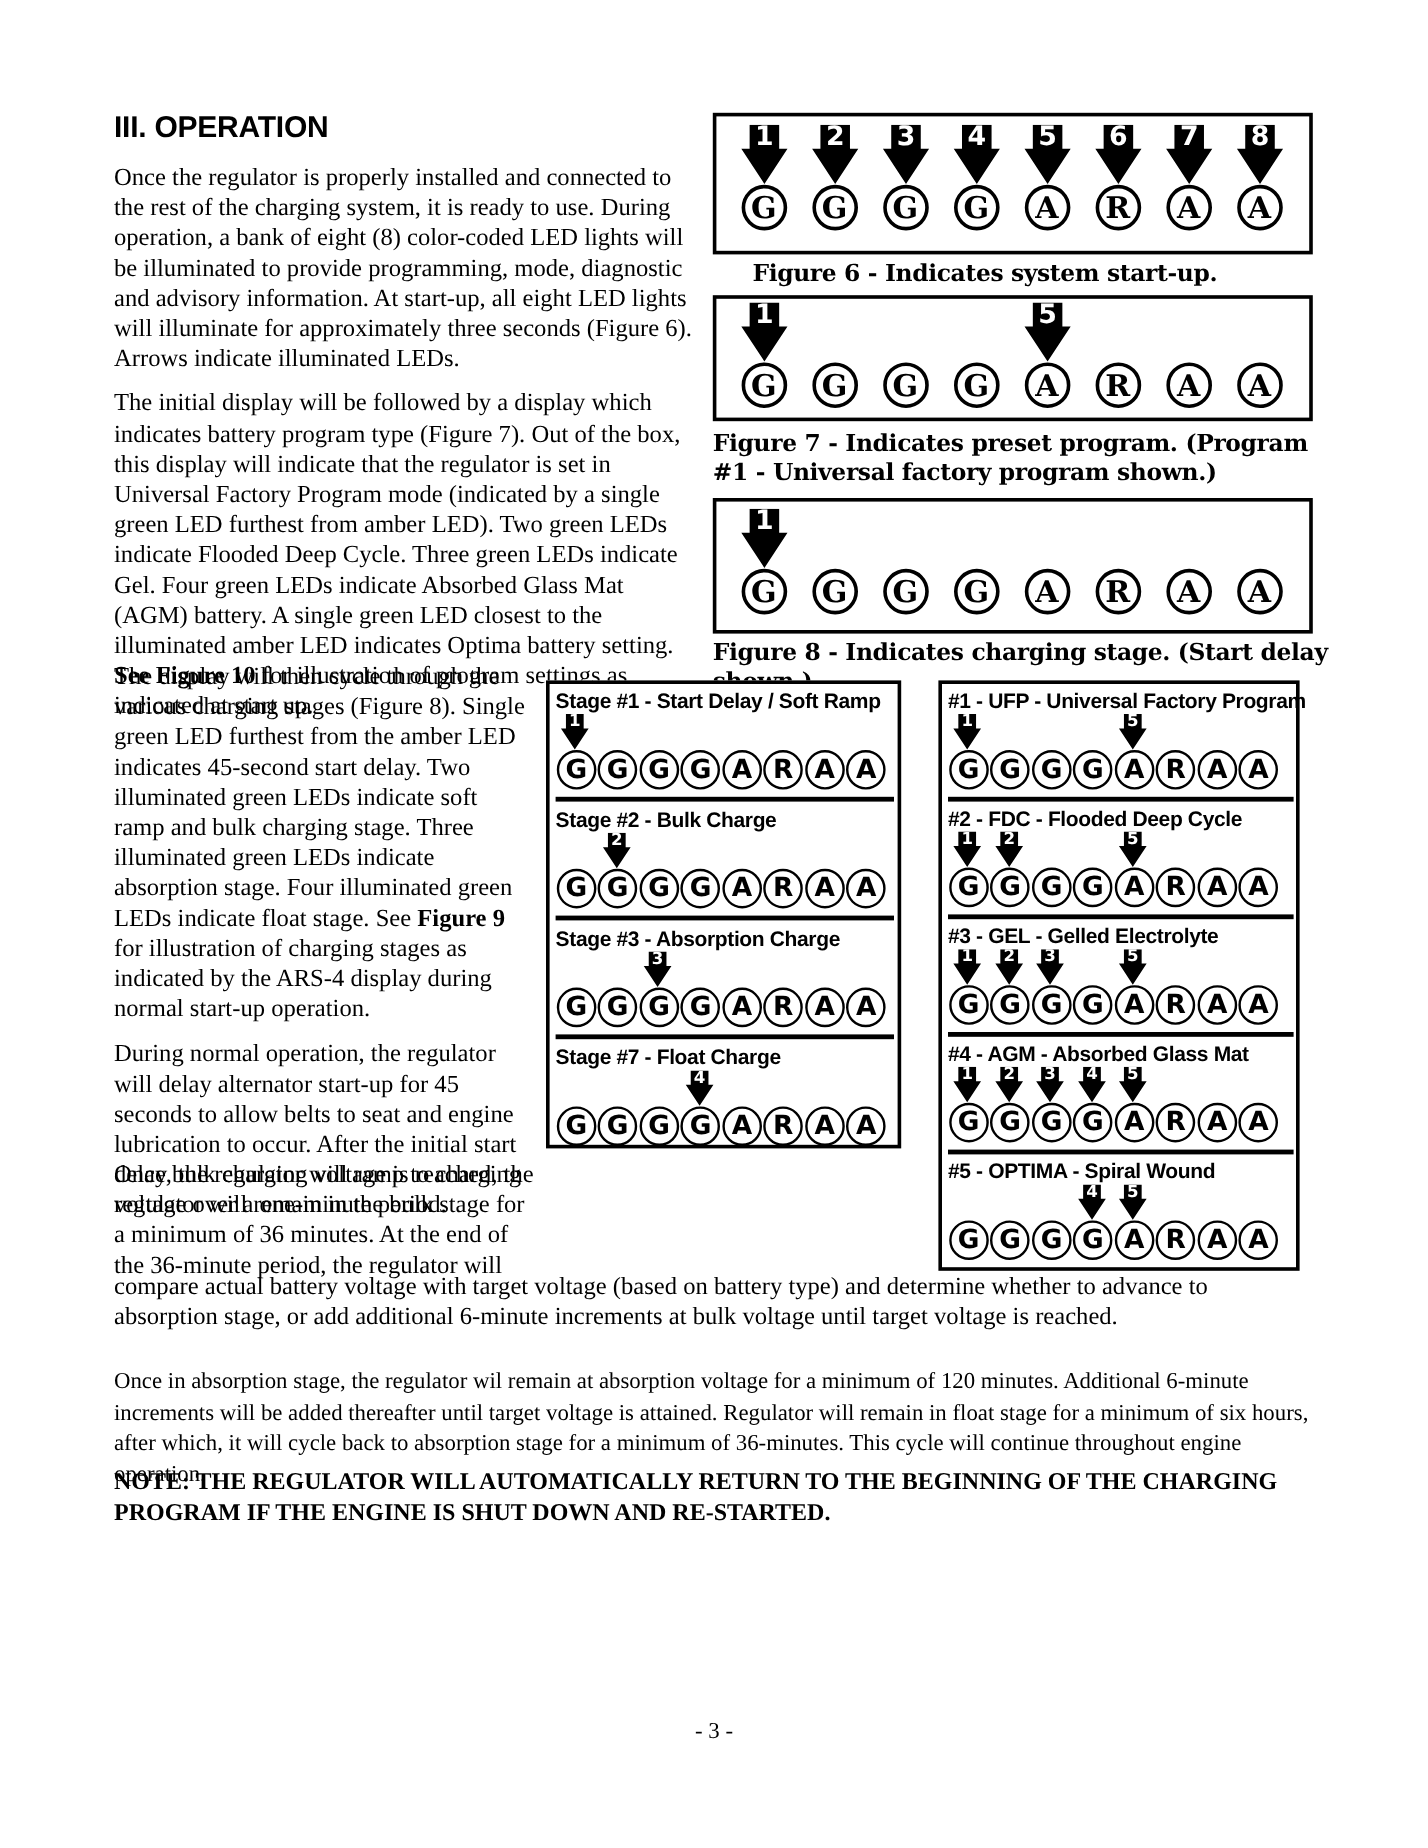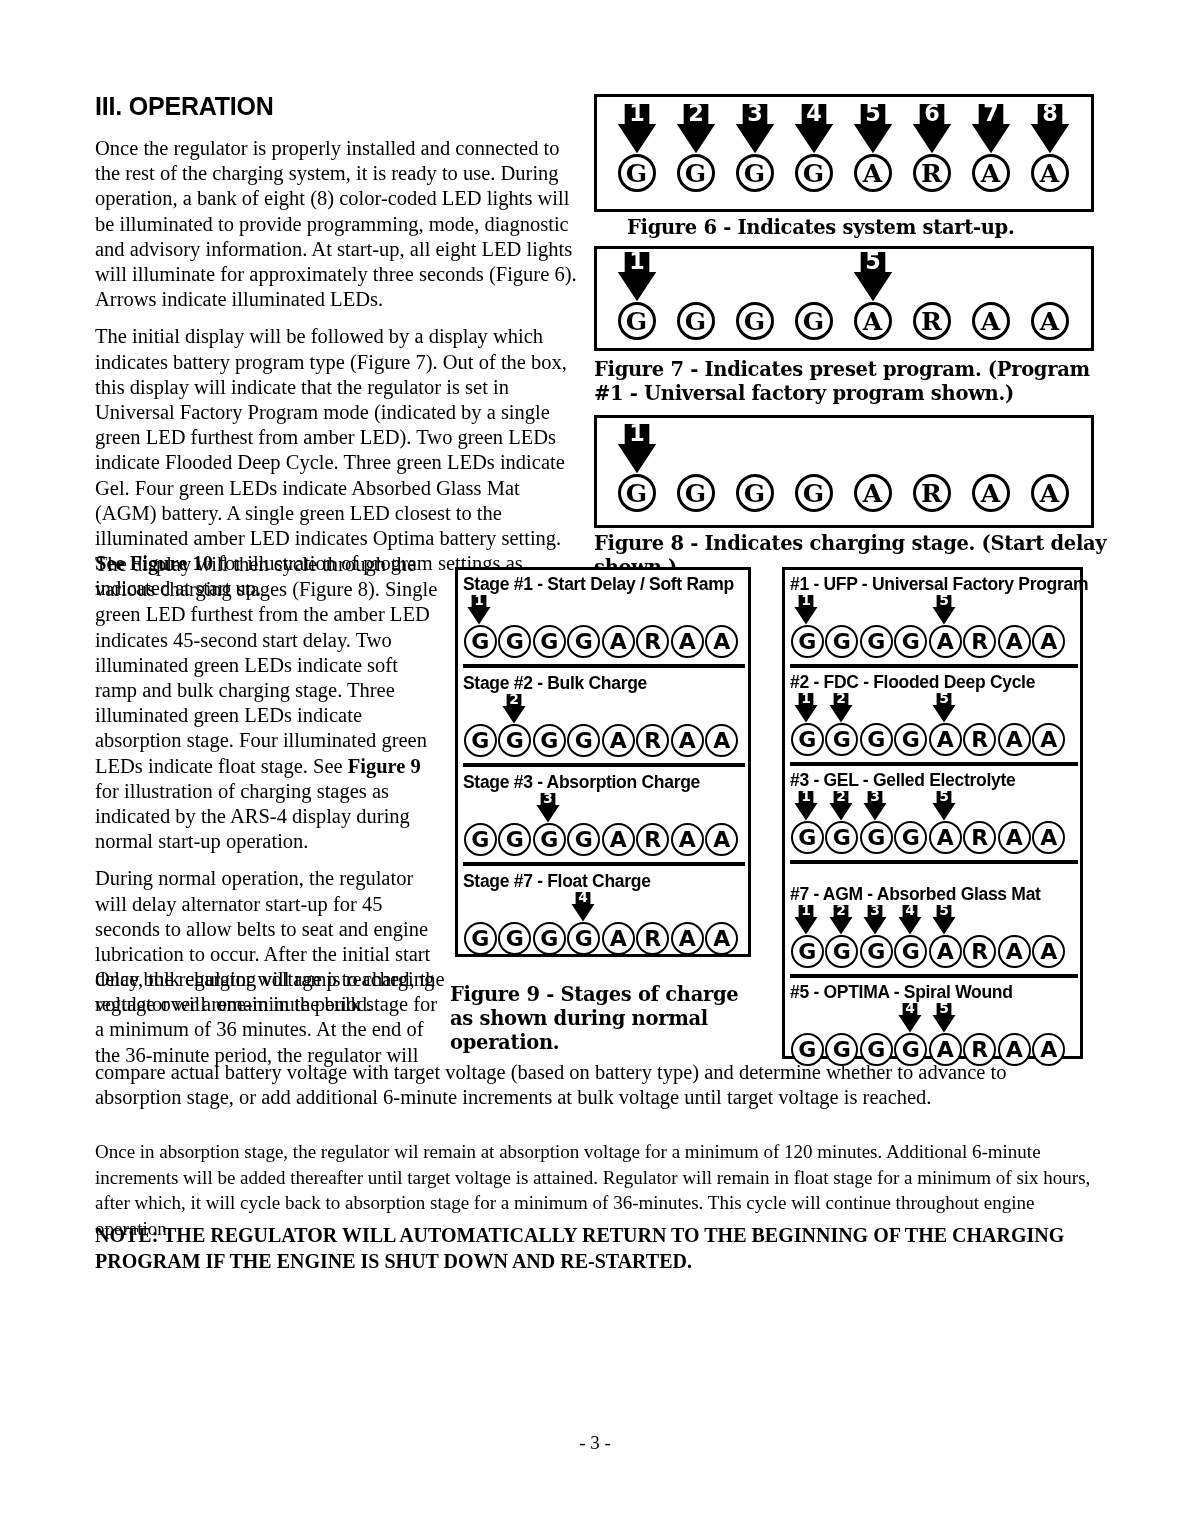--- a/index.html
+++ b/index.html
@@ -507,21 +507,20 @@
             <div class="arrow-mini-slot"></div>
             <div class="led-mini">A</div>
           </div>
           <div class="mini-cell">
             <div class="arrow-mini-slot"></div>
             <div class="led-mini">A</div>
           </div>
         </div>
       </div>
     </div>
-  <div class="fig-caption" style="left: 450px; top: 983px; width: 300px;">Figure 9 - Stages of charge as shown during normal operation.</div>
 
   <div class="fig-box" id="fig10-box" style="left: 782px; top: 567px; width: 301px; height: 492px;"></div>
   <div id="fig10-rows" style="position:absolute; left: 790px; top: 574px; width: 288px;">
       <div class="sub-block" style="margin-bottom: 4px;">
         <div class="fig-sub-label">#1 - UFP - Universal Factory Program</div>
         <div class="mini-row">
           <div class="mini-cell">
             <div class="arrow-mini-slot"><svg width="26" height="30" viewBox="0 0 100 130">
                 <path d="M18,0 L82,0 L82,52 L100,52 L50,128 L0,52 L18,52 Z" fill="#000"></path>
                 <text x="50" y="44" text-anchor="middle" fill="#fff" font-family="&quot;DejaVu Sans&quot;, sans-serif" font-weight="bold" font-size="60">1</text>
@@ -602,21 +601,21 @@
             <div class="arrow-mini-slot"></div>
             <div class="led-mini">A</div>
           </div>
           <div class="mini-cell">
             <div class="arrow-mini-slot"></div>
             <div class="led-mini">A</div>
           </div>
         </div>
         <div class="fig-divider" style="margin-top: 6px;"></div>
       </div>
-      <div class="sub-block" style="margin-bottom: 20px;">
+      <div class="sub-block" style="margin-bottom: 4px;">
         <div class="fig-sub-label">#3 - GEL - Gelled Electrolyte</div>
         <div class="mini-row">
           <div class="mini-cell">
             <div class="arrow-mini-slot"><svg width="26" height="30" viewBox="0 0 100 130">
                 <path d="M18,0 L82,0 L82,52 L100,52 L50,128 L0,52 L18,52 Z" fill="#000"></path>
                 <text x="50" y="44" text-anchor="middle" fill="#fff" font-family="&quot;DejaVu Sans&quot;, sans-serif" font-weight="bold" font-size="60">1</text>
               </svg></div>
             <div class="led-mini">G</div>
           </div>
           <div class="mini-cell">
@@ -653,21 +652,21 @@
             <div class="led-mini">A</div>
           </div>
           <div class="mini-cell">
             <div class="arrow-mini-slot"></div>
             <div class="led-mini">A</div>
           </div>
         </div>
         <div class="fig-divider" style="margin-top: 6px;"></div>
       </div>
       <div class="sub-block" style="margin-bottom: 4px;">
-        <div class="fig-sub-label">#7 - AGM - Absorbed Glass Mat</div>
+        <div class="fig-sub-label">#4 - AGM - Absorbed Glass Mat</div>
         <div class="mini-row">
           <div class="mini-cell">
             <div class="arrow-mini-slot"><svg width="26" height="30" viewBox="0 0 100 130">
                 <path d="M18,0 L82,0 L82,52 L100,52 L50,128 L0,52 L18,52 Z" fill="#000"></path>
                 <text x="50" y="44" text-anchor="middle" fill="#fff" font-family="&quot;DejaVu Sans&quot;, sans-serif" font-weight="bold" font-size="60">1</text>
               </svg></div>
             <div class="led-mini">G</div>
           </div>
           <div class="mini-cell">
             <div class="arrow-mini-slot"><svg width="26" height="30" viewBox="0 0 100 130">

